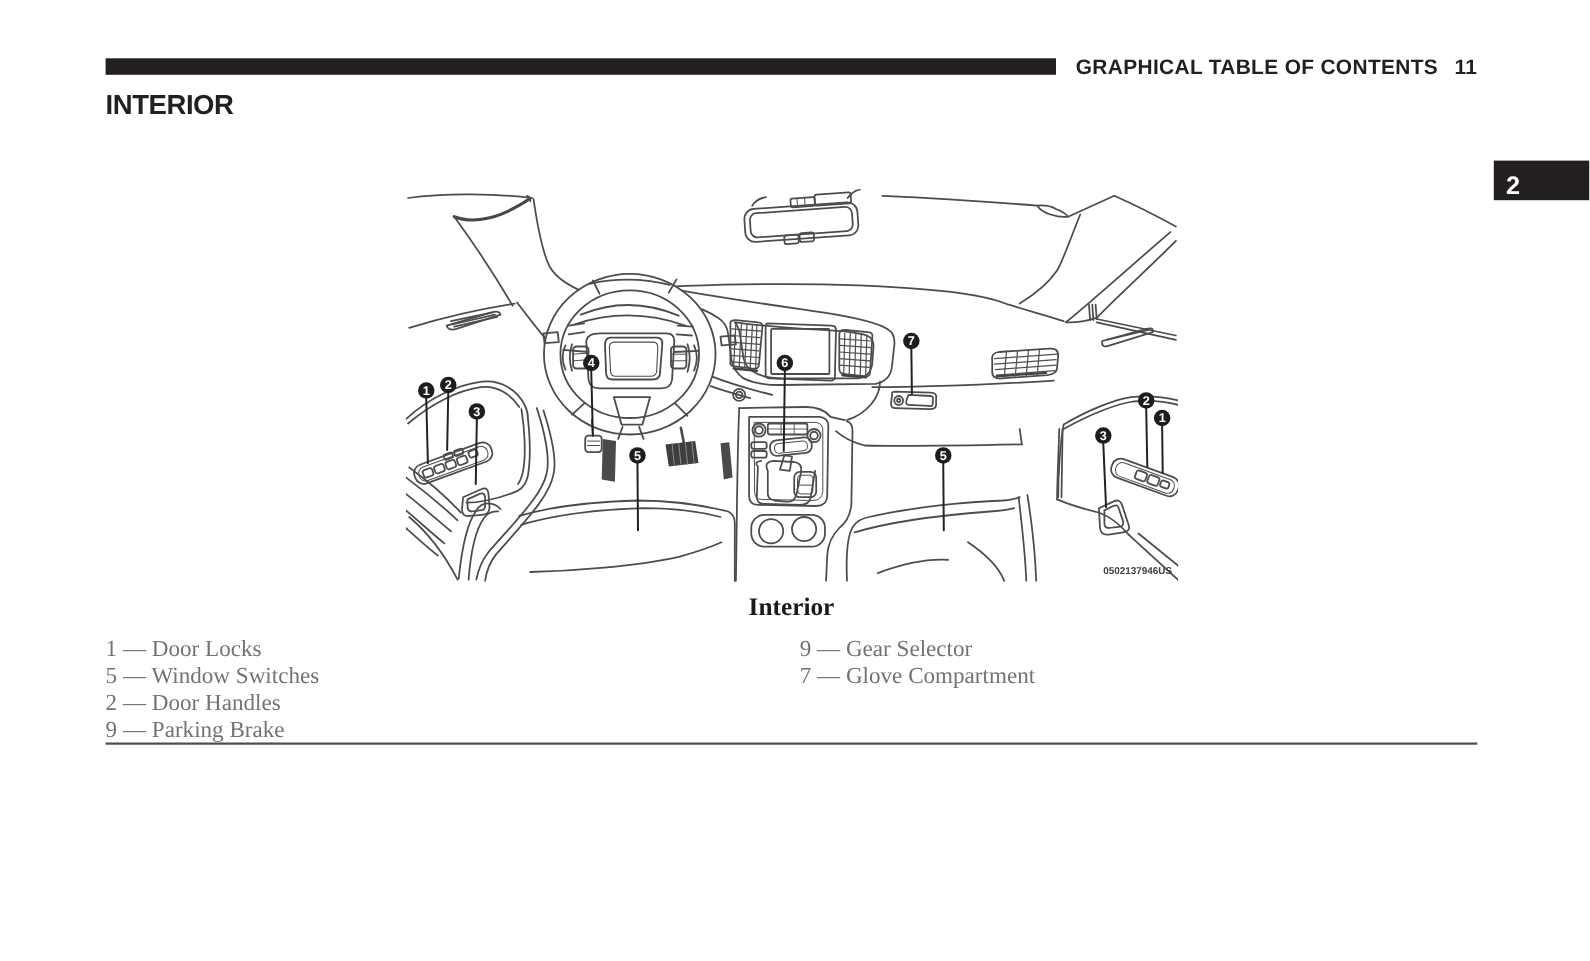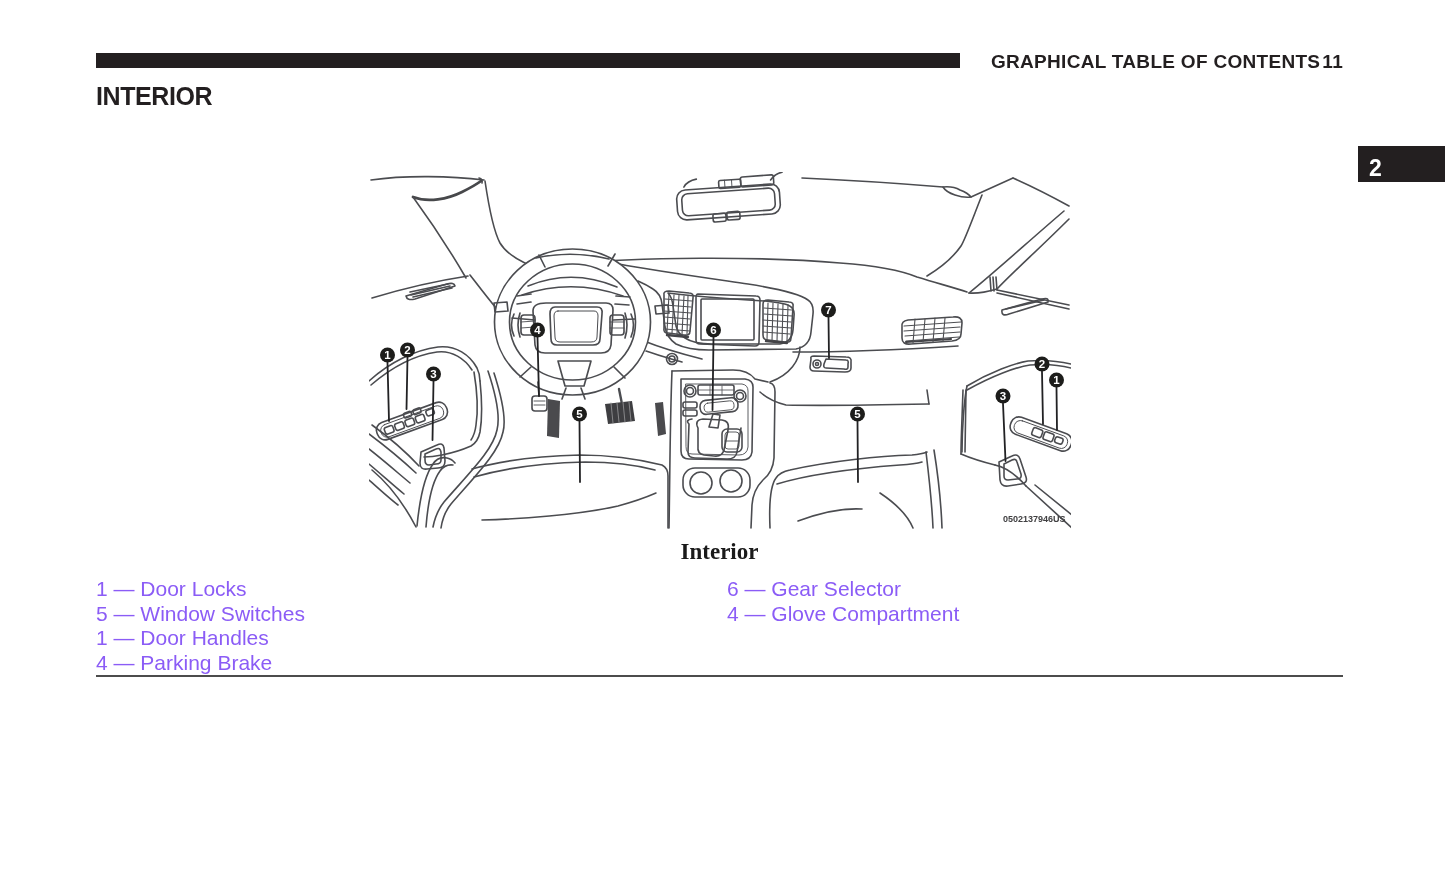--- a/index.html
+++ b/index.html
@@ -1,44 +1,44 @@
 <!DOCTYPE html>
 <html><head>
 <meta charset="utf-8">
 <style>
 html,body{margin:0;padding:0;background:#fff;}
 body{width:1445px;height:874px;position:relative;font-family:"Liberation Sans",sans-serif;overflow:hidden;}
 .abs{position:absolute;}
 #hdrbar{left:96px;top:53px;width:864px;height:15px;background:#231f20;}
 #hdrtxt{left:900px;top:51px;width:443px;text-align:right;font-weight:bold;font-size:19px;color:#231f20;letter-spacing:.3px;}
-#pgnum{display:inline-block;margin-left:2px;}
+#pgnum{display:inline-block;margin-left:15px;}
 #interior{left:96px;top:82px;font-weight:bold;font-size:25px;color:#231f20;letter-spacing:-0.4px;}
 #tab{left:1358px;top:146px;width:87px;height:36px;background:#231f20;color:#fff;font-weight:bold;font-size:23px;line-height:44px;padding-left:11px;box-sizing:border-box;}
 #caption{left:96px;top:539px;width:1247px;text-align:center;font-family:"Liberation Serif",serif;font-weight:bold;font-size:23px;color:#1a1a1a;}
-.list{font-family:Liberation Sans, sans-serif;font-size:21px;line-height:24.5px;color:#8b5cf6;}
+.list{font-family:Liberation Serif, serif;font-size:21px;line-height:24.5px;color:#737373;}
 #listL{left:96px;top:577px;}
 #listR{left:727px;top:577px;}
 #rule{left:96px;top:675px;width:1247px;height:2px;background:#4c4c4c;}
 </style>
 </head>
 <body>
 <div class="abs" id="hdrbar"></div>
 <div class="abs" id="hdrtxt">GRAPHICAL TABLE OF CONTENTS<span id="pgnum">11</span></div>
 <div class="abs" id="interior">INTERIOR</div>
 <div class="abs" id="tab">2</div>
 <div class="abs" id="caption">Interior</div>
 <div class="abs list" id="listL">
 <div>1 — Door Locks</div>
 <div>5 — Window Switches</div>
-<div>1 — Door Handles</div>
-<div>4 — Parking Brake</div>
+<div>2 — Door Handles</div>
+<div>9 — Parking Brake</div>
 </div>
 <div class="abs list" id="listR">
-<div>6 — Gear Selector</div>
-<div>4 — Glove Compartment</div>
+<div>9 — Gear Selector</div>
+<div>7 — Glove Compartment</div>
 </div>
 <div class="abs" id="rule"></div>
 <svg class="abs" id="art" style="left:369px;top:172px" width="702" height="358" viewBox="369 172 702 358" fill="none" stroke-linecap="round" stroke-linejoin="round">
 <g stroke="#4b4c50" stroke-width="1.6" fill="none">
 
 <path d="M371,180 C405,175 452,176 484,180"></path>
 <path d="M479,178 Q483,179 482,183"></path>
 <path d="M413,197 C428,203 448,199 462,192 C470,188 477,184 481,181" stroke-width="2.8" stroke="#47484b"></path>
 <path d="M413,197 C429,219 448,247 466,278"></path>
 <path d="M485,181 C489,208 493,230 500,243 C507,255 522,263 542,270"></path>

